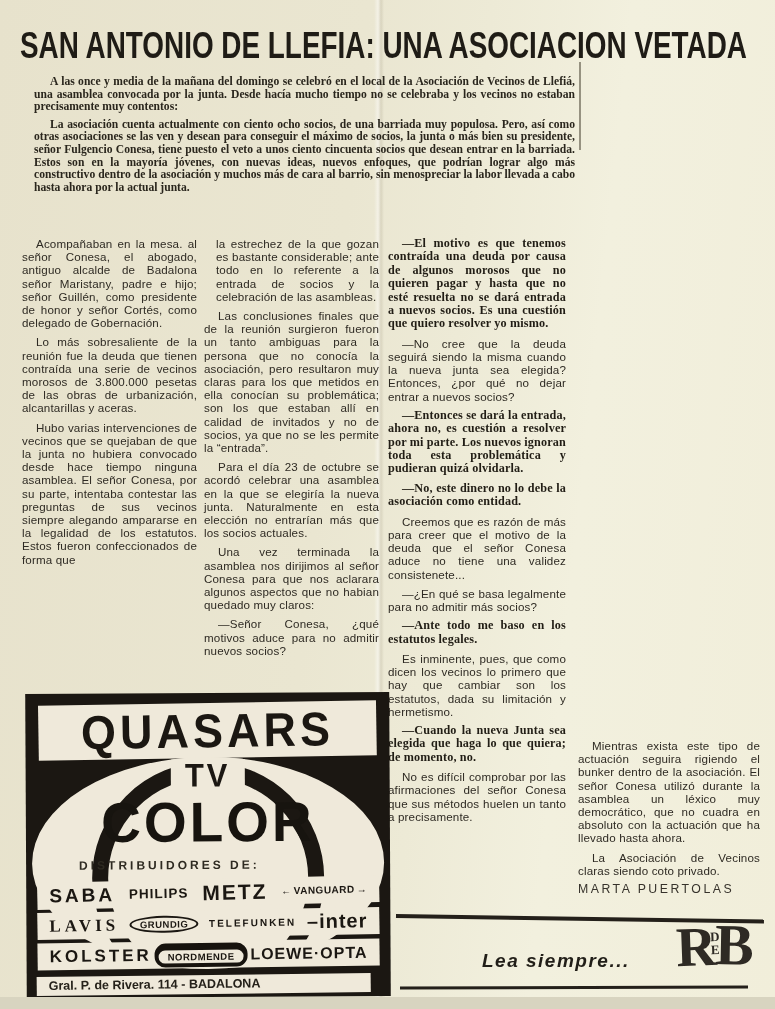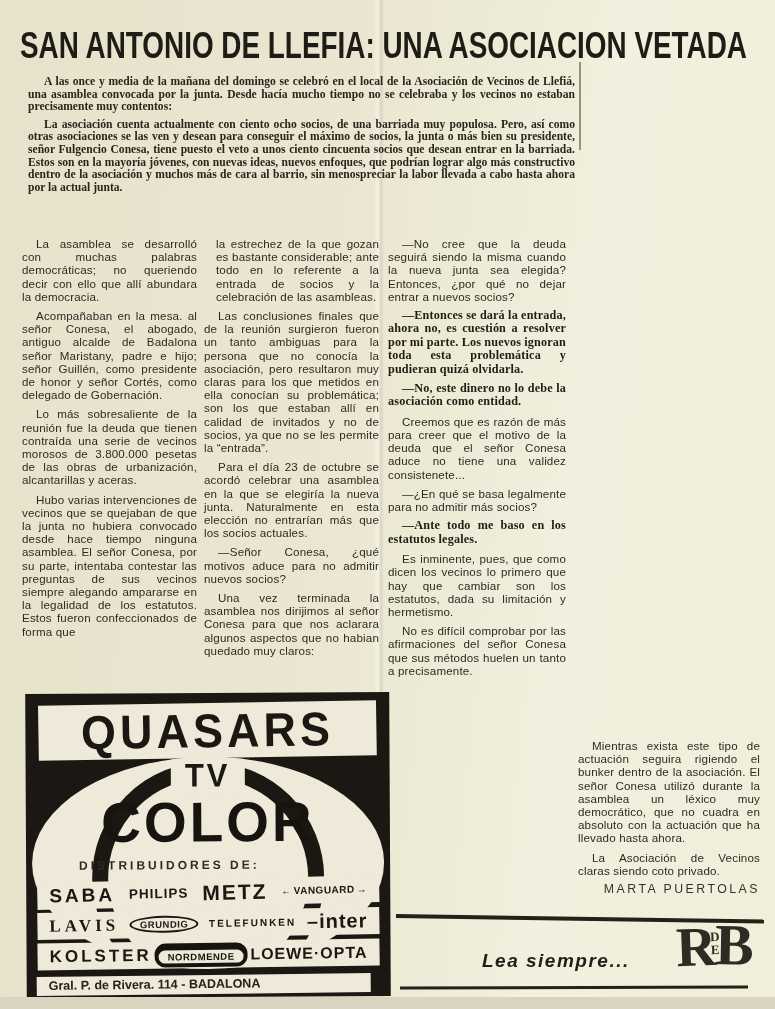--- a/index.html
+++ b/index.html
@@ -16,32 +16,32 @@
   .title{
     position:absolute;left:20px;top:24px;margin:0;white-space:nowrap;
     font-size:34px;font-weight:700;letter-spacing:0px;color:#1f1c16;
     transform:scaleX(.82) scaleY(1.1);transform-origin:left top;
   }
   .intro{
     position:absolute;left:22px;top:76px;width:553px;
     font-family:"Liberation Serif",serif;font-weight:700;
     font-size:11.6px;line-height:12.6px;text-align:justify;color:#2a261d;
   }
-  .intro p{margin:0 0 5px 6px;text-indent:16px;}
+  .intro p{margin:0 0 5px 12px;text-indent:16px;}
 
   .col{position:absolute;top:237px;width:176px;font-size:11.6px;line-height:13.2px;
     text-align:justify;color:#2e2a23;letter-spacing:.15px;}
   .col p{margin:0 0 6px 0;text-indent:14px;}
   .col p.noindent{text-indent:0;margin-left:12px;}
   .col p.bq{font-family:"Liberation Serif",serif;font-weight:700;font-size:12.2px;line-height:13.4px;color:#211d15;}
   #col1{left:22px;width:175px;}
   #col2{left:204px;width:175px;}
   #col3{left:388px;width:178px;}
   #col4{left:578px;top:739px;width:182px;}
-  .byline{margin-top:9px;text-align:right;letter-spacing:2.5px;font-size:12.3px;color:#36322b;text-indent:0 !important;}
+  .byline{margin-top:9px;text-align:left;letter-spacing:2.5px;font-size:12.3px;color:#36322b;text-indent:0 !important;}
 
   .rule{position:absolute;background:#24201a;}
   #rule-mid{left:396px;top:914px;width:368px;height:3.5px;transform:rotate(.85deg);transform-origin:left center;}
   #rule-bottom{left:400px;top:986px;width:348px;height:3px;transform:rotate(-.15deg);}
 
   .lea{position:absolute;left:482px;top:950px;font-size:19px;font-weight:700;font-style:italic;
     letter-spacing:1.5px;color:#211e18;}
   .logo{position:absolute;left:676px;top:918px;display:flex;align-items:flex-start;
     font-family:"Liberation Serif",serif;font-weight:700;color:#2e2a24;transform:rotate(-2deg);}
   .logo .big-r{font-size:56px;line-height:56px;}
@@ -99,42 +99,43 @@
   <div class="intro-rule"></div>
 
   <h1 class="title">SAN ANTONIO DE LLEFIA: UNA ASOCIACION VETADA</h1>
 
   <div class="intro">
     <p>A las once y media de la mañana del domingo se celebró en el local de la Asociación de Vecinos de Llefiá, una asamblea convocada por la junta. Desde hacía mucho tiempo no se celebraba y los vecinos no estaban precisamente muy contentos:</p>
     <p>La asociación cuenta actualmente con ciento ocho socios, de una barriada muy populosa. Pero, así como otras asociaciones se las ven y desean para conseguir el máximo de socios, la junta o más bien su presidente, señor Fulgencio Conesa, tiene puesto el veto a unos ciento cincuenta socios que desean entrar en la barriada. Estos son en la mayoría jóvenes, con nuevas ideas, nuevos enfoques, que podrían lograr algo más constructivo dentro de la asociación y muchos más de cara al barrio, sin menospreciar la labor llevada a cabo hasta ahora por la actual junta.</p>
   </div>
 
   <div class="col" id="col1">
-    <p>La asamblea se desarrolló con muchas palabras democráticas; no queriendo decir con ello que allí abundara la democracia.</p>
     <p>Acompañaban en la mesa. al señor Conesa, el abogado, antiguo alcalde de Badalona señor Maristany, padre e hijo; señor Guillén, como presidente de honor y señor Cortés, como delegado de Gobernación.</p>
     <p>Lo más sobresaliente de la reunión fue la deuda que tienen contraída una serie de vecinos morosos de 3.800.000 pesetas de las obras de urbanización, alcantarillas y aceras.</p>
     <p>Hubo varias intervenciones de vecinos que se quejaban de que la junta no hubiera convocado desde hace tiempo ninguna asamblea. El señor Conesa, por su parte, intentaba contestar las preguntas de sus vecinos siempre alegando ampararse en la legalidad de los estatutos. Estos fueron confeccionados de forma que</p>
   </div>
 
   <div class="col" id="col2">
     <p class="noindent">la estrechez de la que gozan es bastante considerable; ante todo en lo referente a la entrada de socios y la celebración de las asambleas.</p>
     <p>Las conclusiones finales que de la reunión surgieron fueron un tanto ambiguas para la persona que no conocía la asociación, pero resultaron muy claras para los que metidos en ella conocían su problemática; son los que estaban allí en calidad de invitados y no de socios, ya que no se les permite la “entrada”.</p>
     <p>Para el día 23 de octubre se acordó celebrar una asamblea en la que se elegiría la nueva junta. Naturalmente en esta elección no entrarían más que los socios actuales.</p>
+    <p>Una vez terminada la asamblea nos dirijimos al señor Conesa para que nos aclarara algunos aspectos que no habian quedado muy claros:</p>
     <p>—Señor Conesa, ¿qué motivos aduce para no admitir nuevos socios?</p>
-    <p>Una vez terminada la asamblea nos dirijimos al señor Conesa para que nos aclarara algunos aspectos que no habian quedado muy claros:</p>
   </div>
 
   <div class="col" id="col3">
+    <p class="bq">—El motivo es que tenemos contraída una deuda por causa de algunos morosos que no quieren pagar y hasta que no esté resuelta no se dará entrada a nuevos socios. Es una cuestión que quiero resolver yo mismo.</p>
     <p>—No cree que la deuda seguirá siendo la misma cuando la nueva junta sea elegida? Entonces, ¿por qué no dejar entrar a nuevos socios?</p>
     <p class="bq">—Entonces se dará la entrada, ahora no, es cuestión a resolver por mi parte. Los nuevos ignoran toda esta problemática y pudieran quizá olvidarla.</p>
     <p class="bq">—No, este dinero no lo debe la asociación como entidad.</p>
     <p>Creemos que es razón de más para creer que el motivo de la deuda que el señor Conesa aduce no tiene una validez consistenete...</p>
     <p>—¿En qué se basa legalmente para no admitir más socios?</p>
     <p class="bq">—Ante todo me baso en los estatutos legales.</p>
     <p>Es inminente, pues, que como dicen los vecinos lo primero que hay que cambiar son los estatutos, dada su limitación y hermetismo.</p>
+    <p class="bq">—Cuando la nueva Junta sea elegida que haga lo que quiera; de momento, no.</p>
     <p>No es difícil comprobar por las afirmaciones del señor Conesa que sus métodos huelen un tanto a precisamente.</p>
   </div>
 
   <div class="col" id="col4">
     <p>Mientras exista este tipo de actuación seguira rigiendo el bunker dentro de la asociación. El señor Conesa utilizó durante la asamblea un léxico muy democrático, que no cuadra en absoluto con la actuación que ha llevado hasta ahora.</p>
     <p>La Asociación de Vecinos claras siendo coto privado.</p>
     <p class="byline">MARTA PUERTOLAS</p>
   </div>
 
   <div class="ad">

